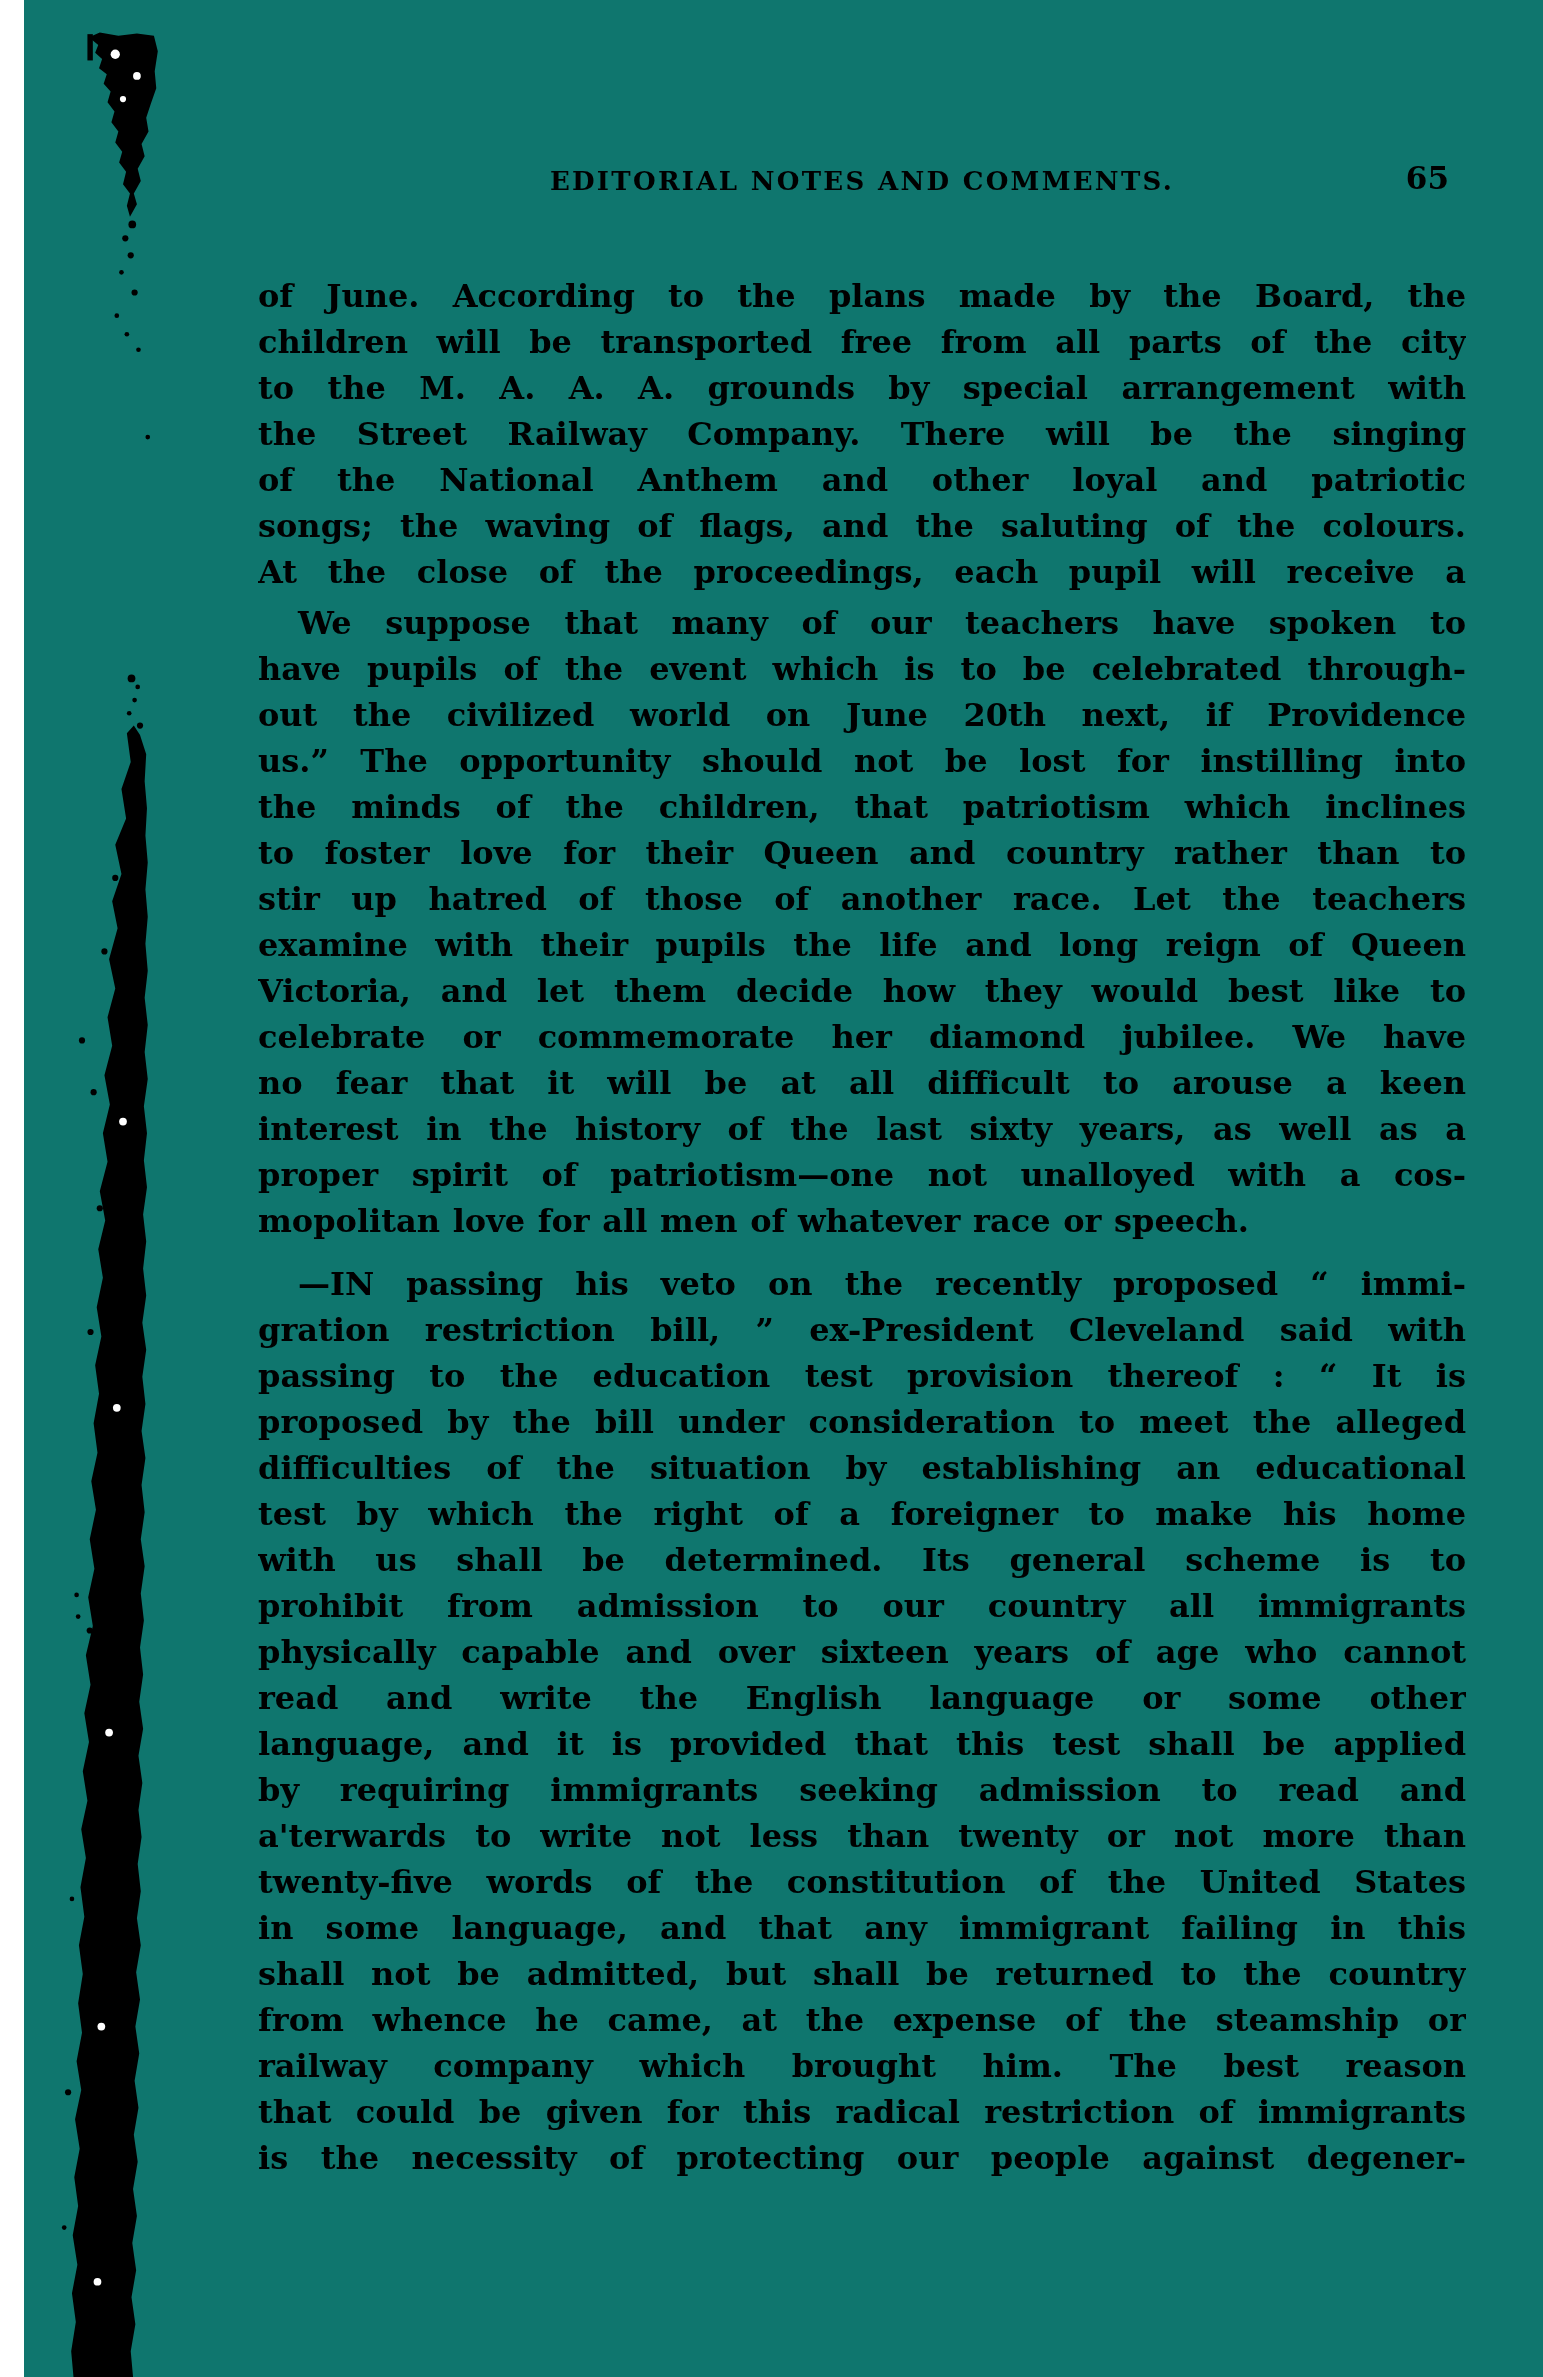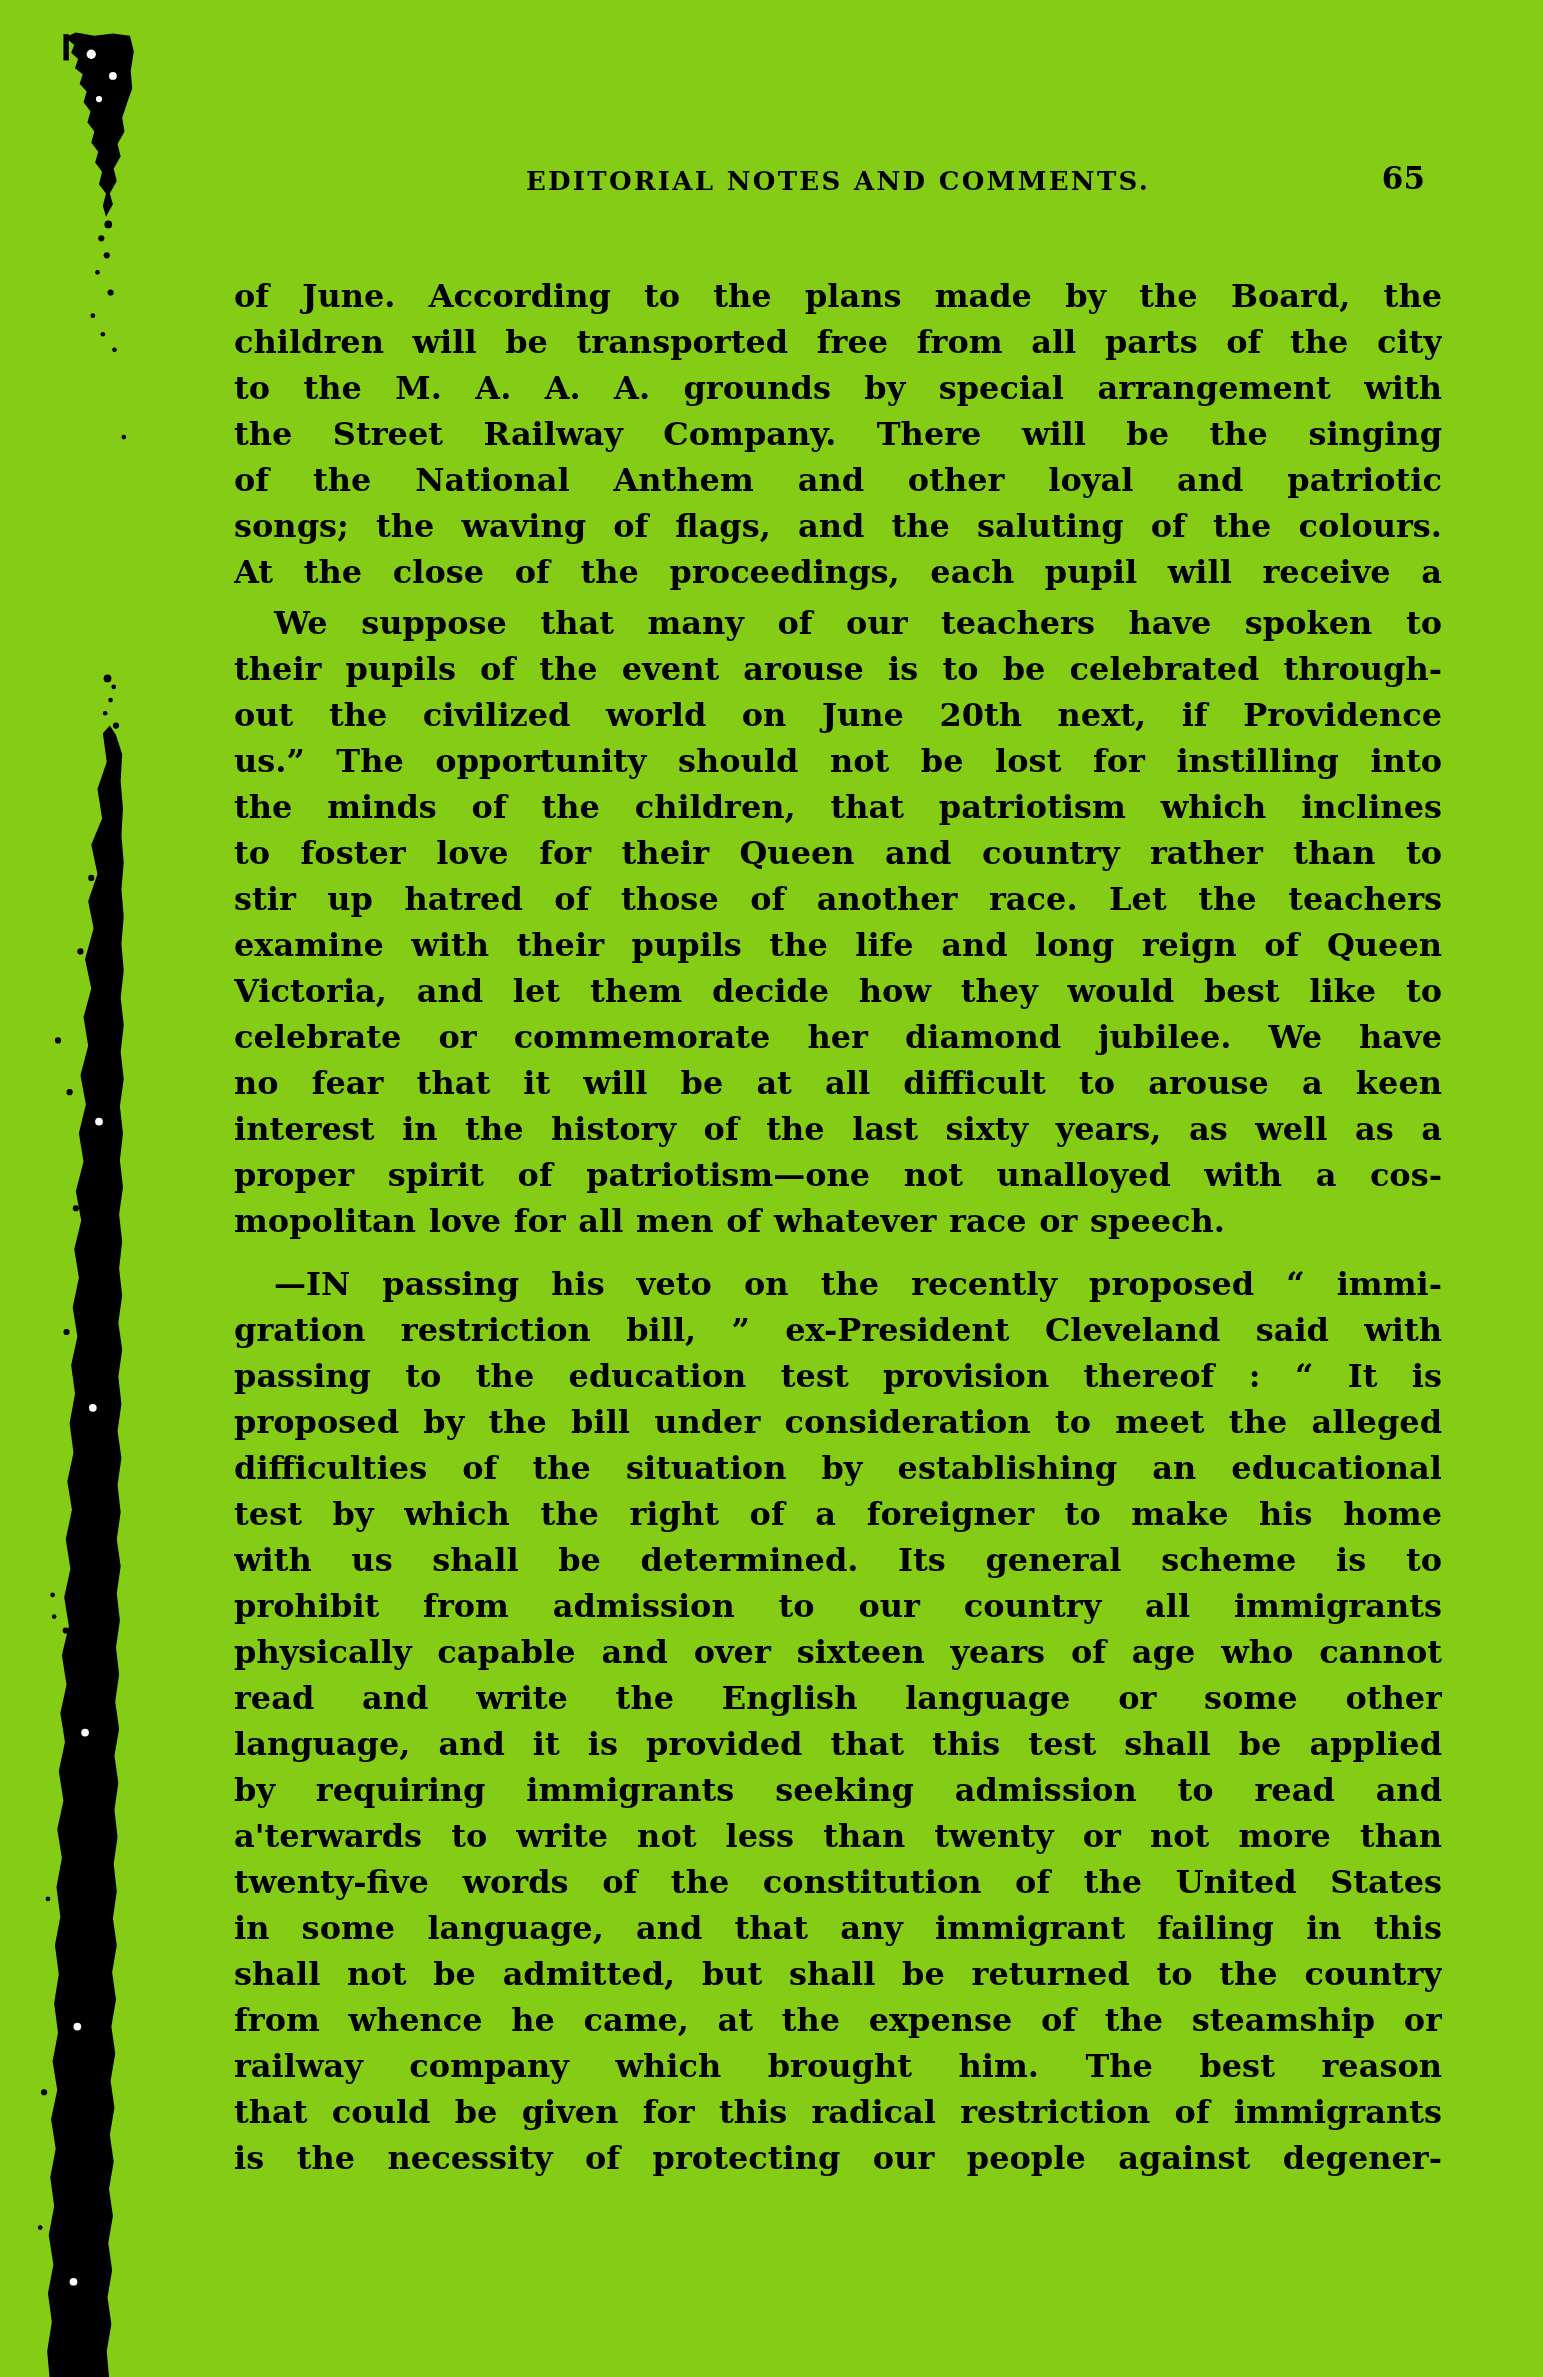--- a/index.html
+++ b/index.html
@@ -1,21 +1,21 @@
 <!DOCTYPE html>
 <html style="font-size:12.4px"><head>
 <meta charset="utf-8">
 <style>
   html,body{margin:0;padding:0;}
   body{
     width:1543px;height:2377px;position:relative;background:#ffffff;
     font-family:"DejaVu Serif","Liberation Serif",serif;color:#000;
     overflow:hidden;
   }
-  .page{position:absolute;inset:0;background:#84cc16;overflow:hidden;}
+  .page{position:absolute;inset:0;background:#0f766e;overflow:hidden;margin-left:24px;}
 
   
   .header{position:absolute;left:234px;top:164px;width:1208px;height:37px;}
   .header .title{
     display:block;text-align:center;font-size:26px;font-weight:bold;
     letter-spacing:2.3px;line-height:34px;white-space:nowrap;
   }
   .header .pagenum{
     position:absolute;right:17px;top:-3.1px;font-size:31px;font-weight:bold;
     line-height:34px;
@@ -55,21 +55,21 @@
         <div class="t-line">of June. According to the plans made by the Board, the</div>
         <div class="t-line">children will be transported free from all parts of the city</div>
         <div class="t-line">to the M. A. A. A. grounds by special arrangement with</div>
         <div class="t-line">the Street Railway Company. There will be the singing</div>
         <div class="t-line">of the National Anthem and other loyal and patriotic</div>
         <div class="t-line">songs; the waving of flags, and the saluting of the colours.</div>
         <div class="t-line">At the close of the proceedings, each pupil will receive a</div>
       </div>
       <div class="para indented">
         <div class="t-line">We suppose that many of our teachers have spoken to</div>
-        <div class="t-line">their pupils of the event arouse is to be celebrated through-</div>
+        <div class="t-line">have pupils of the event which is to be celebrated through-</div>
         <div class="t-line">out the civilized world on June 20th next, if Providence</div>
         <div class="t-line">us.” The opportunity should not be lost for instilling into</div>
         <div class="t-line">the minds of the children, that patriotism which inclines</div>
         <div class="t-line">to foster love for their Queen and country rather than to</div>
         <div class="t-line">stir up hatred of those of another race. Let the teachers</div>
         <div class="t-line">examine with their pupils the life and long reign of Queen</div>
         <div class="t-line">Victoria, and let them decide how they would best like to</div>
         <div class="t-line">celebrate or commemorate her diamond jubilee. We have</div>
         <div class="t-line">no fear that it will be at all difficult to arouse a keen</div>
         <div class="t-line">interest in the history of the last sixty years, as well as a</div>

